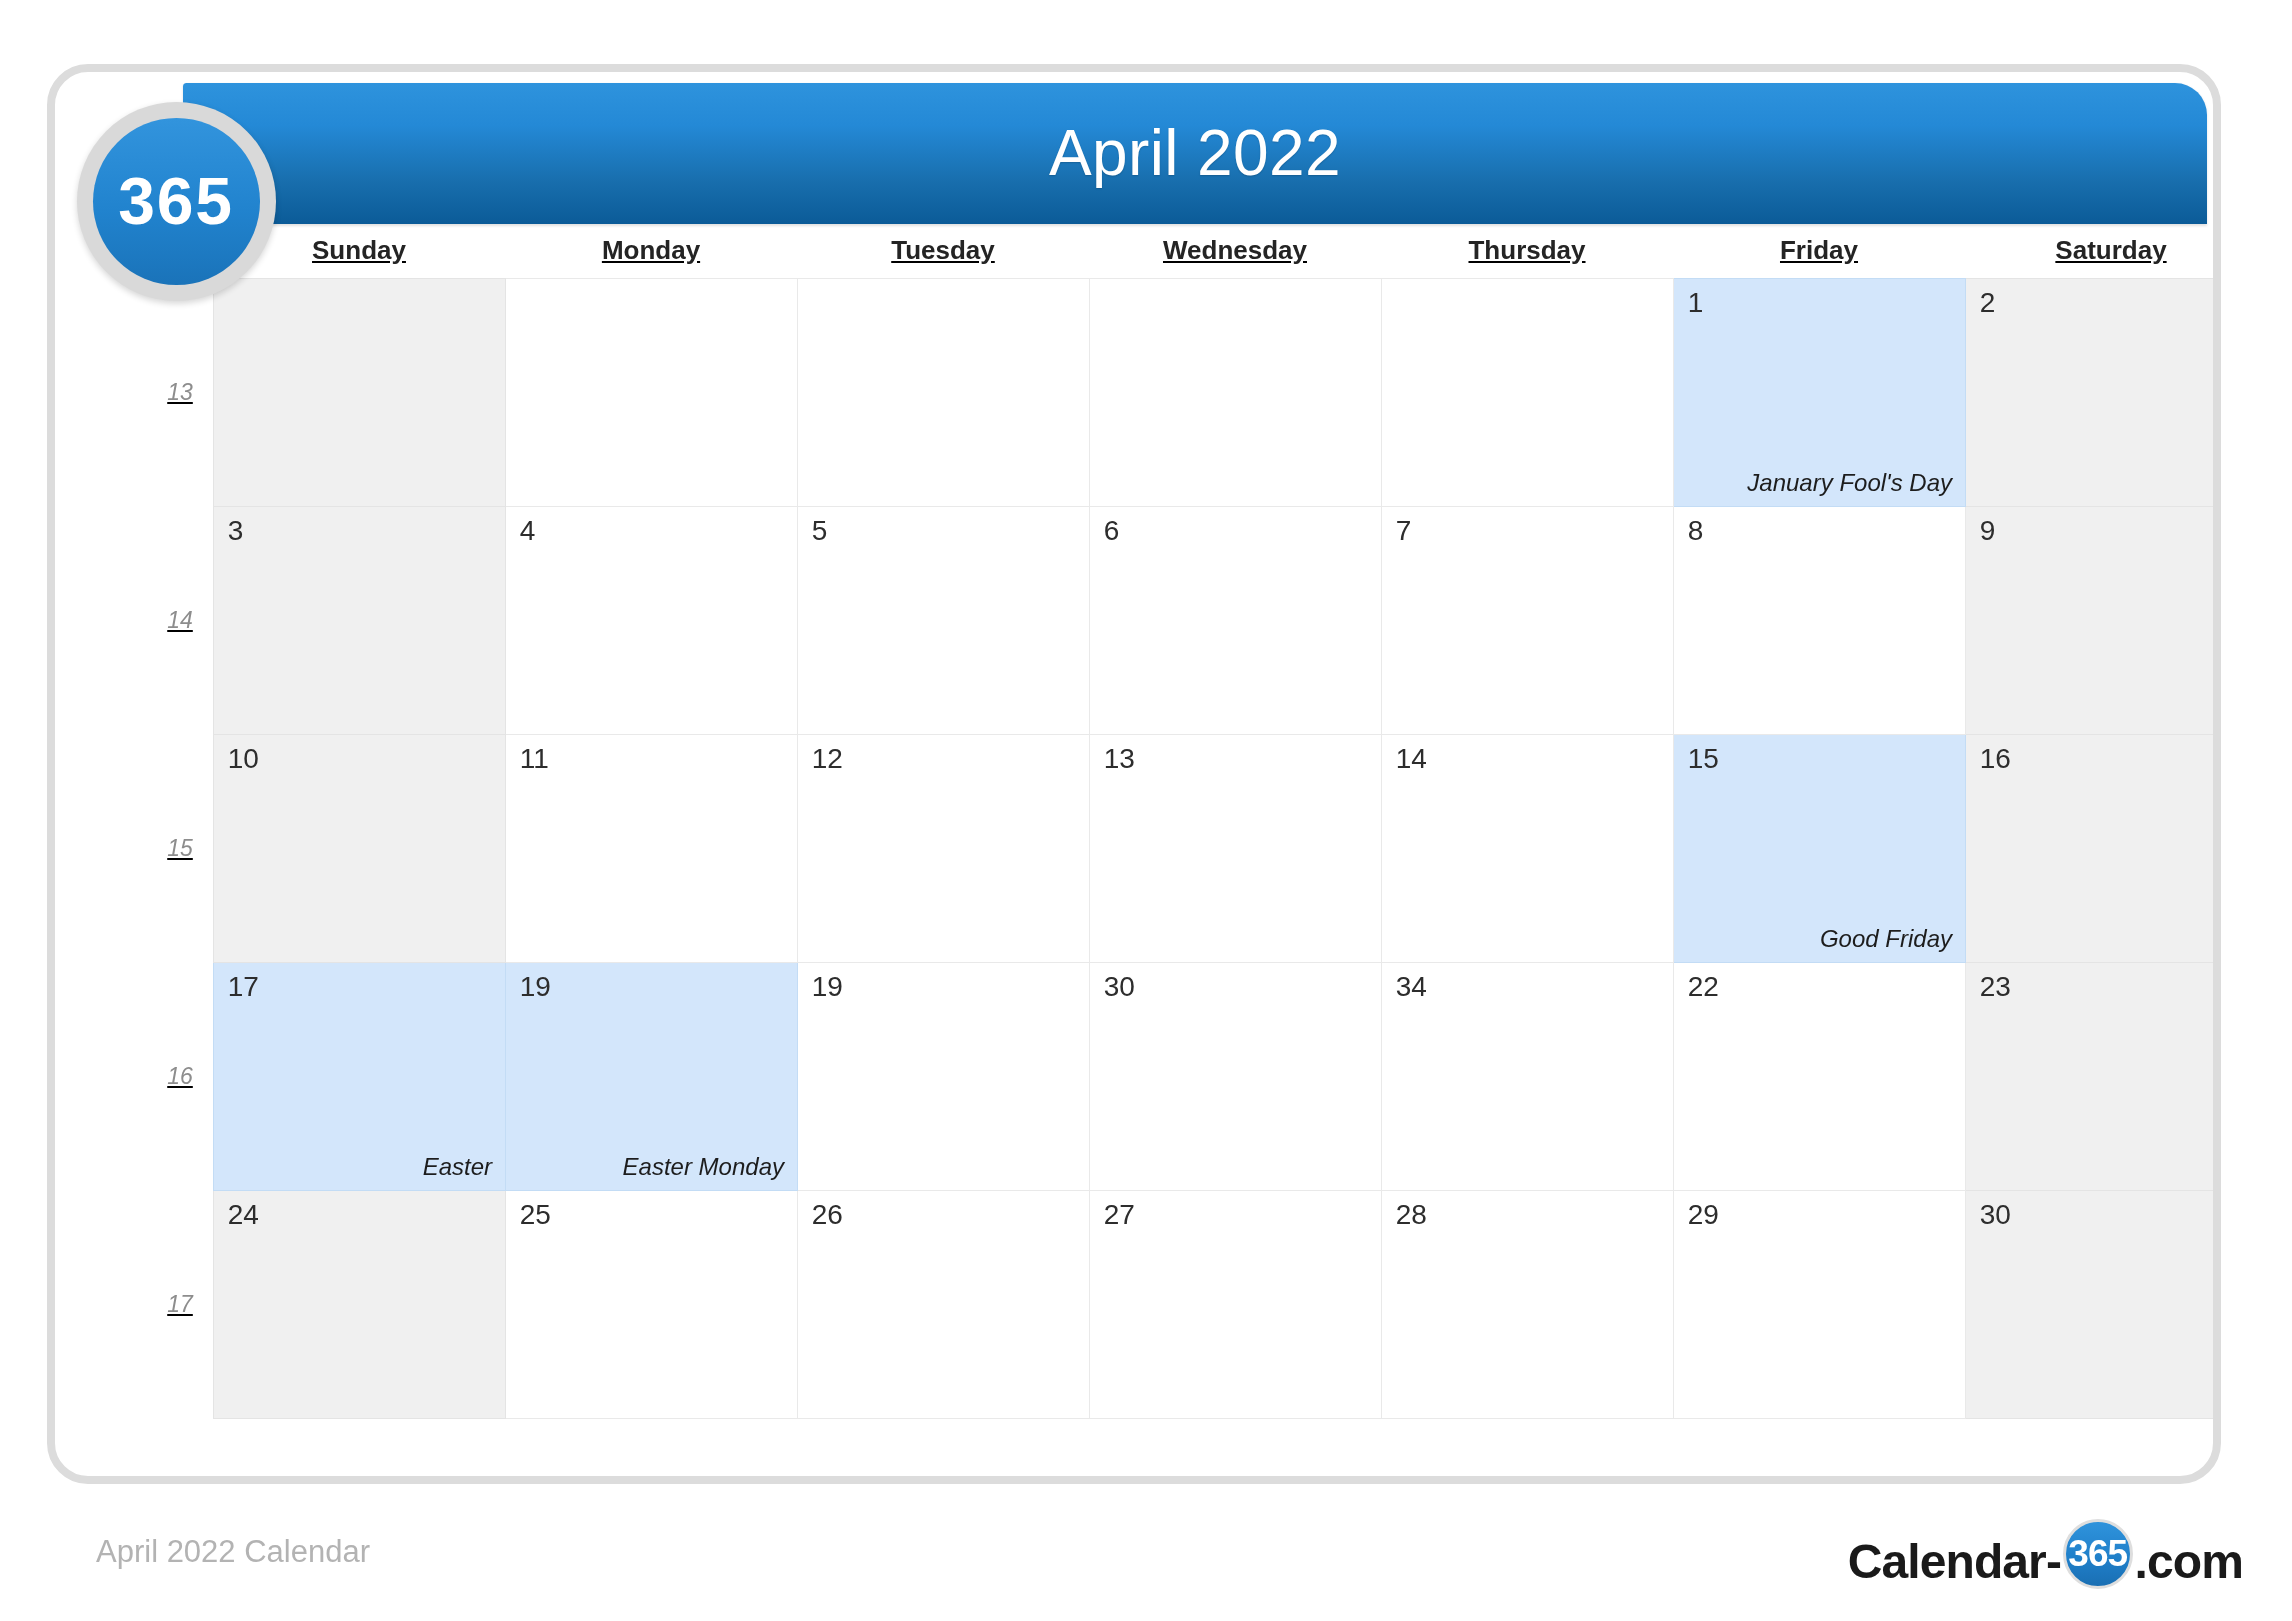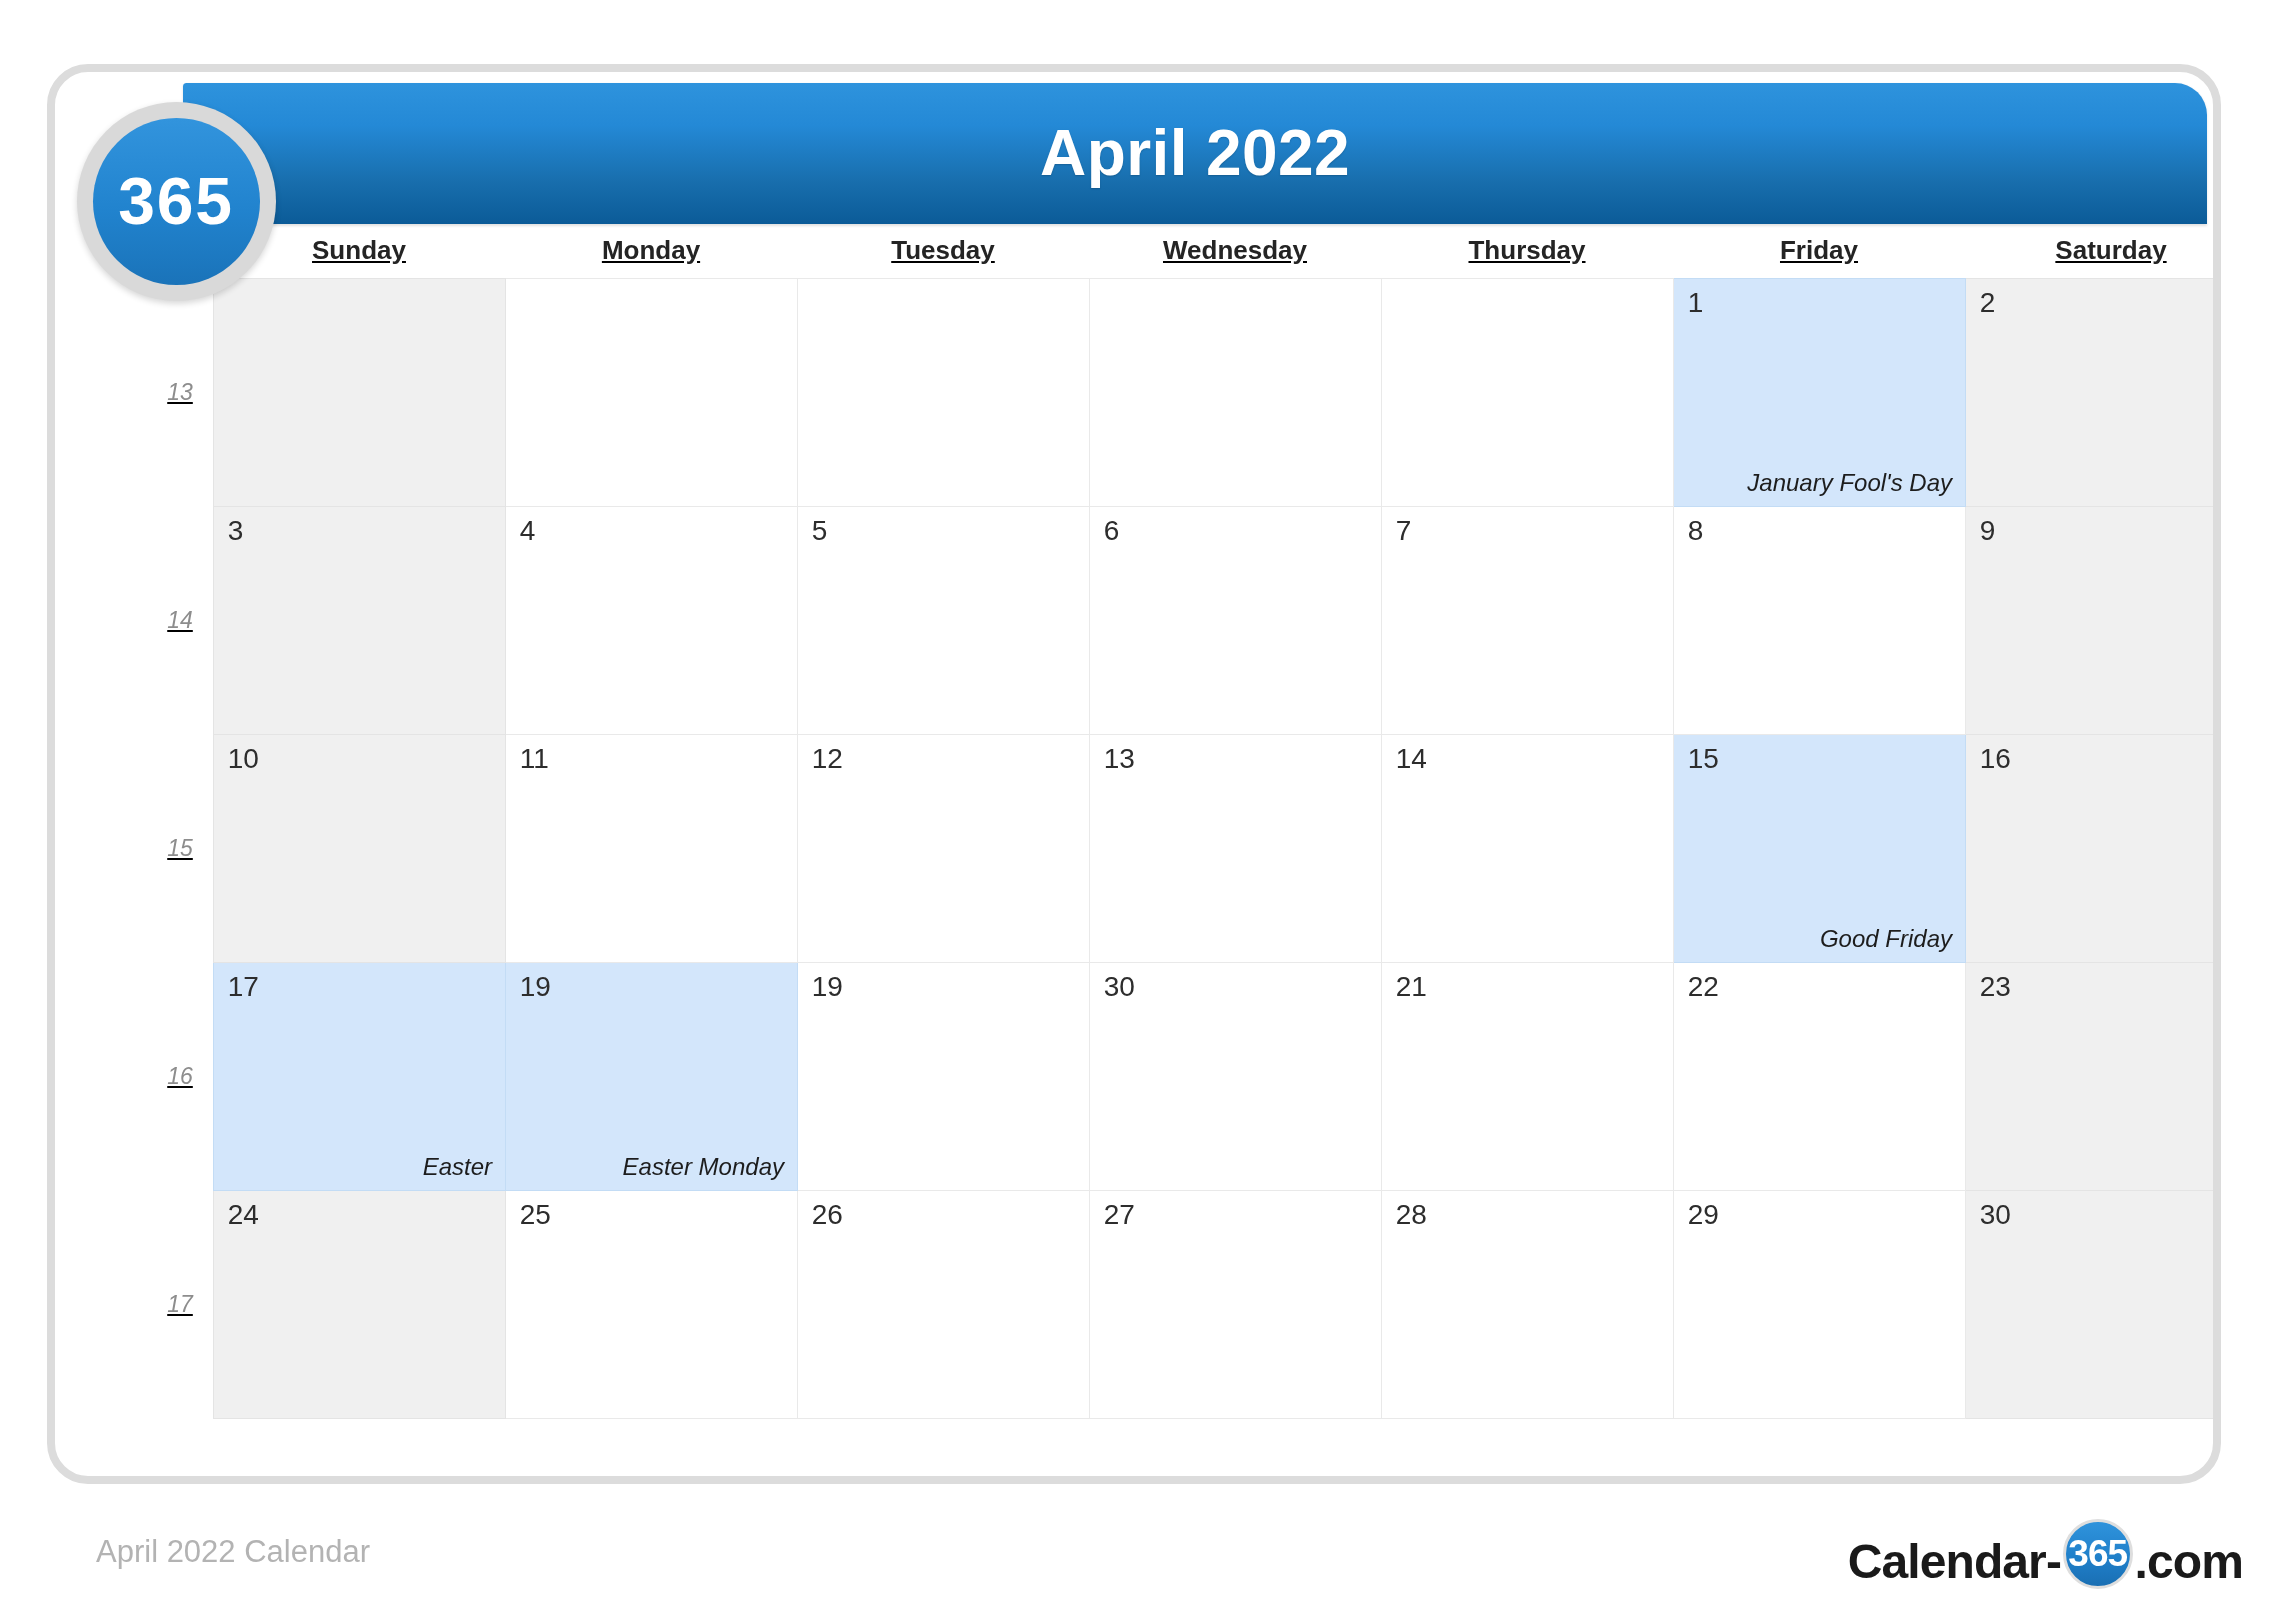--- a/index.html
+++ b/index.html
@@ -58,21 +58,21 @@
     border-top-left-radius: 3.6px;
     z-index: 2;
     display: flex;
     align-items: center;
     justify-content: center;
     box-shadow: 0 1.8px 2.7px rgba(0,0,0,0.12);
   }
   .titlebar .month-title {
     color: #ffffff;
     font-size: 64px;
-    font-weight: bold;
+    font-weight: normal;
     letter-spacing: 0.4px;
     font-family: "Liberation Sans", sans-serif;
     text-shadow: 0 0.9px 1.8px rgba(0,0,0,0.18);
   }
 
   
   .logo-badge {
     position: absolute;
     left: 21.5px;
     top: 29.6px;
@@ -349,21 +349,21 @@
               <div class="daynum">19</div>
               <div class="holiday-label">Easter Monday</div>
             </td>
             <td class="day">
               <div class="daynum">19</div>
             </td>
             <td class="day">
               <div class="daynum">30</div>
             </td>
             <td class="day">
-              <div class="daynum">21</div>
+              <div class="daynum">34</div>
             </td>
             <td class="day">
               <div class="daynum">22</div>
             </td>
             <td class="day weekend">
               <div class="daynum">23</div>
             </td>
           </tr>
           <tr>
             <td class="wknum">17</td>

